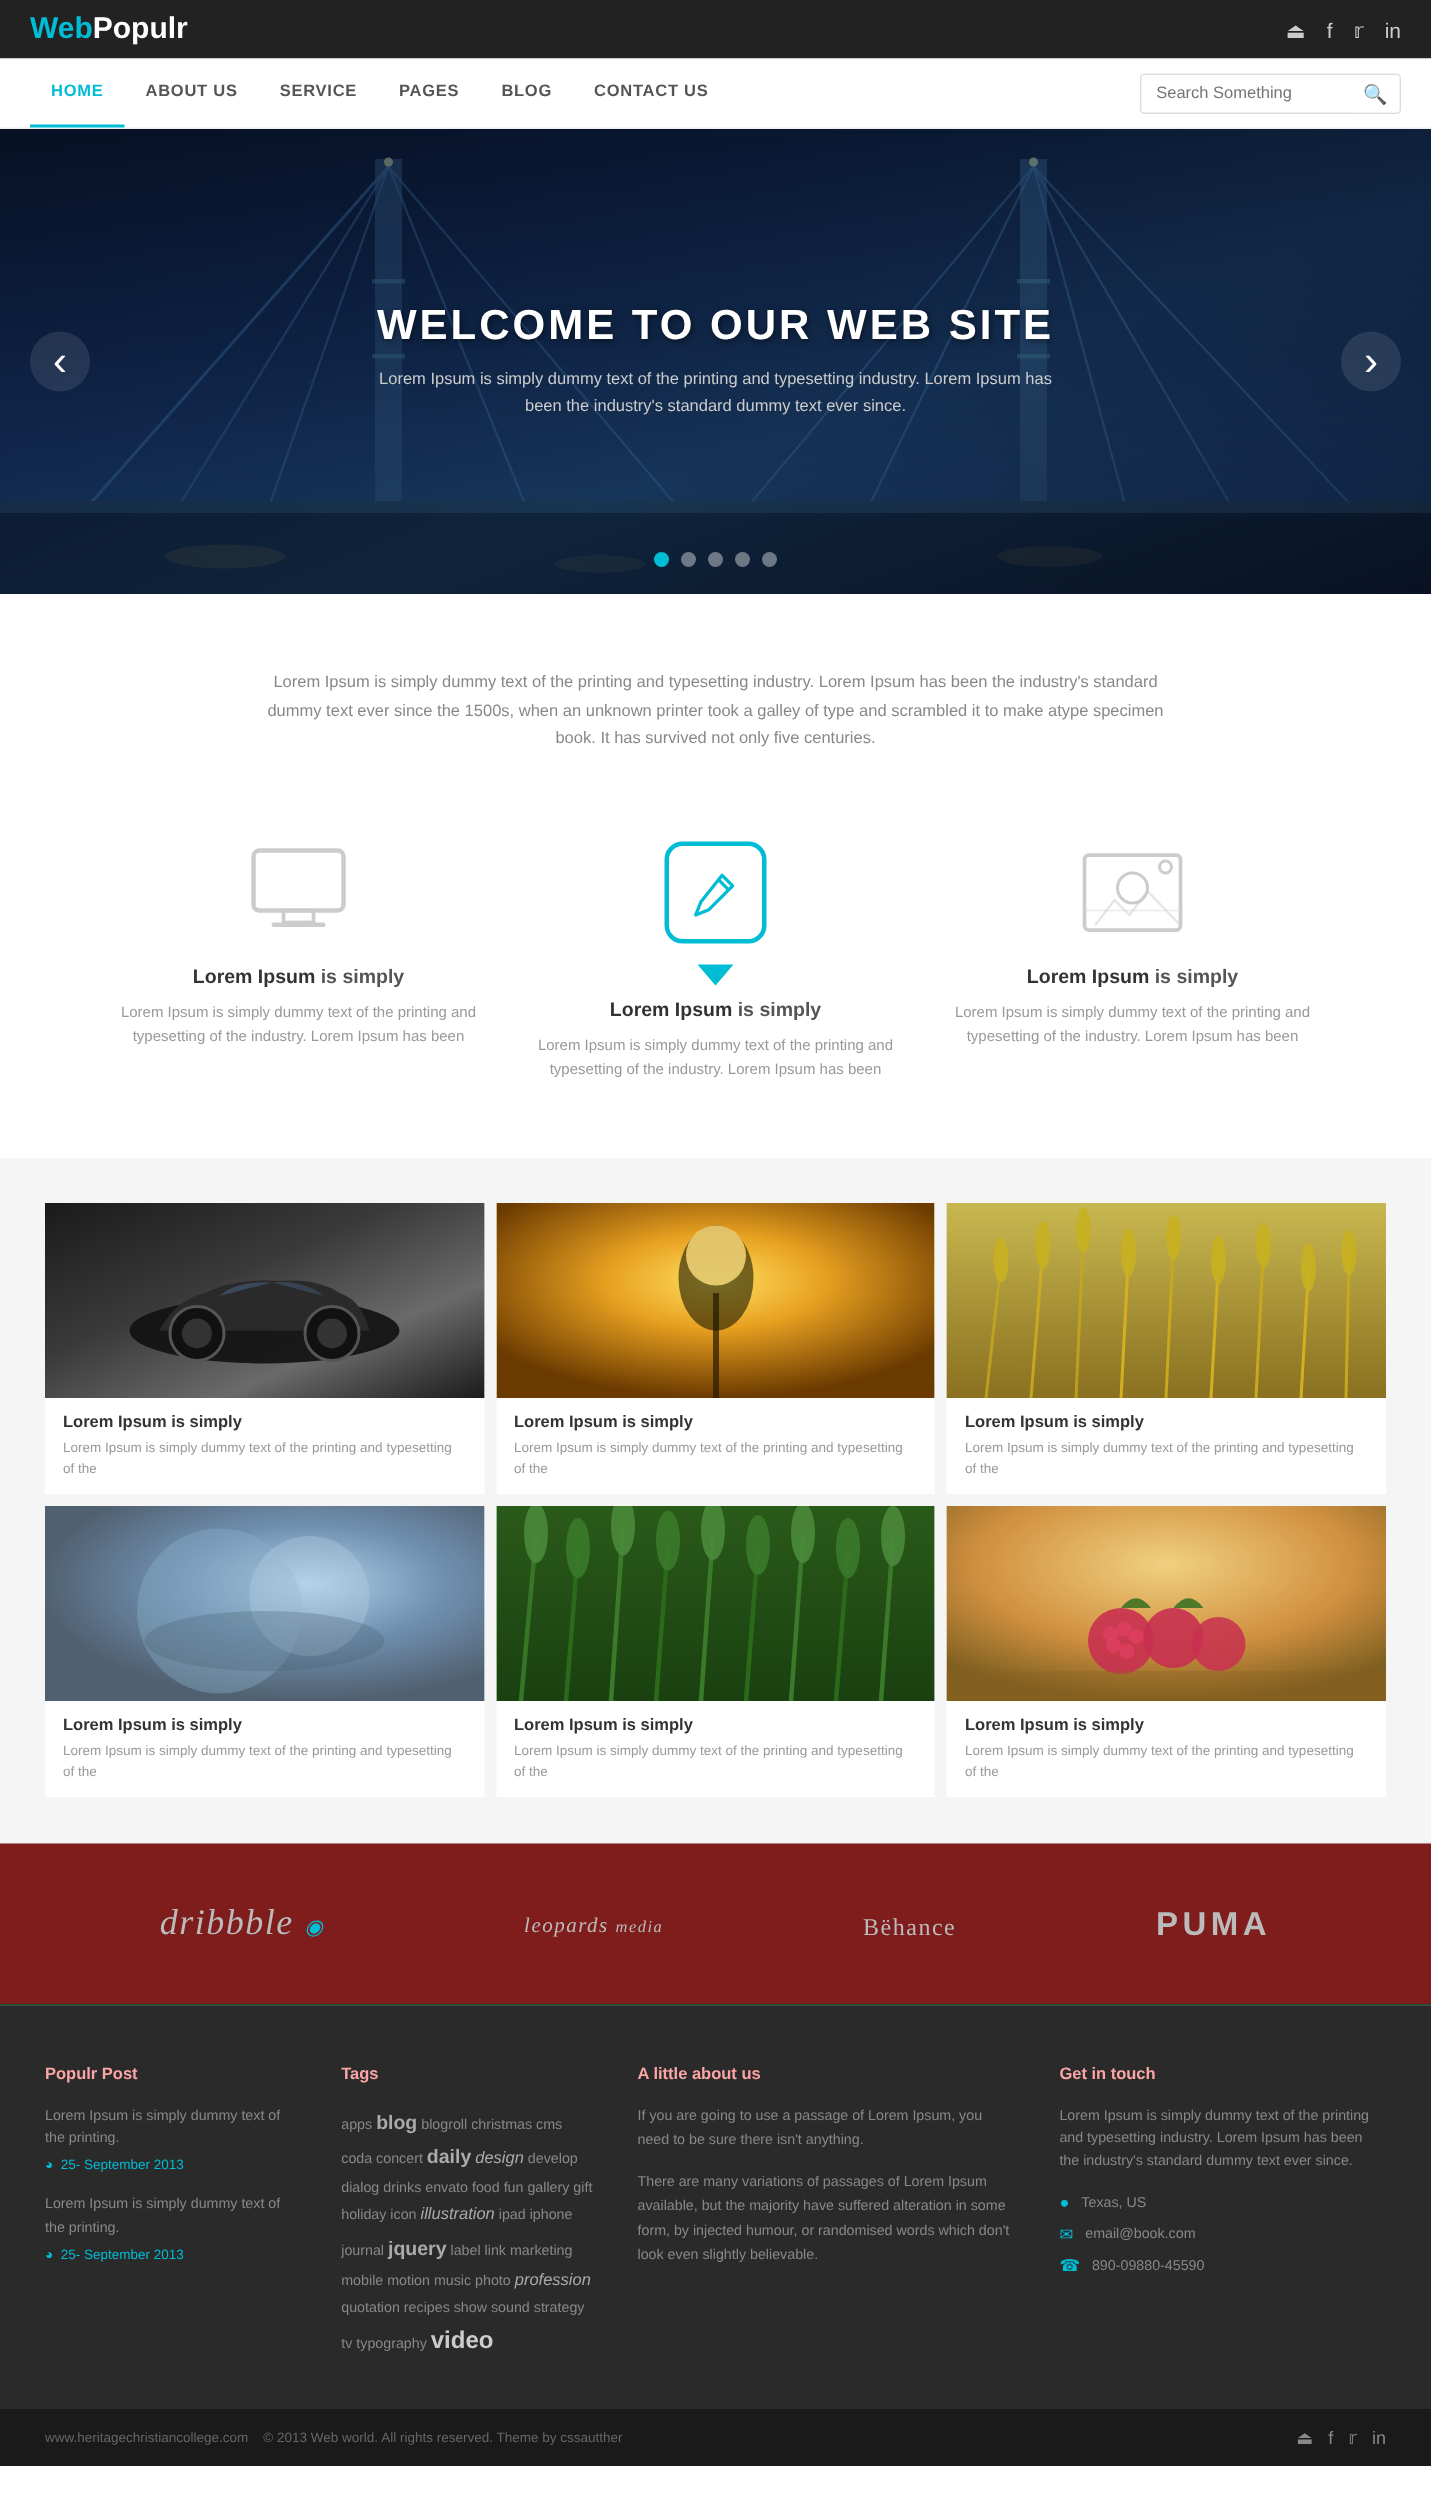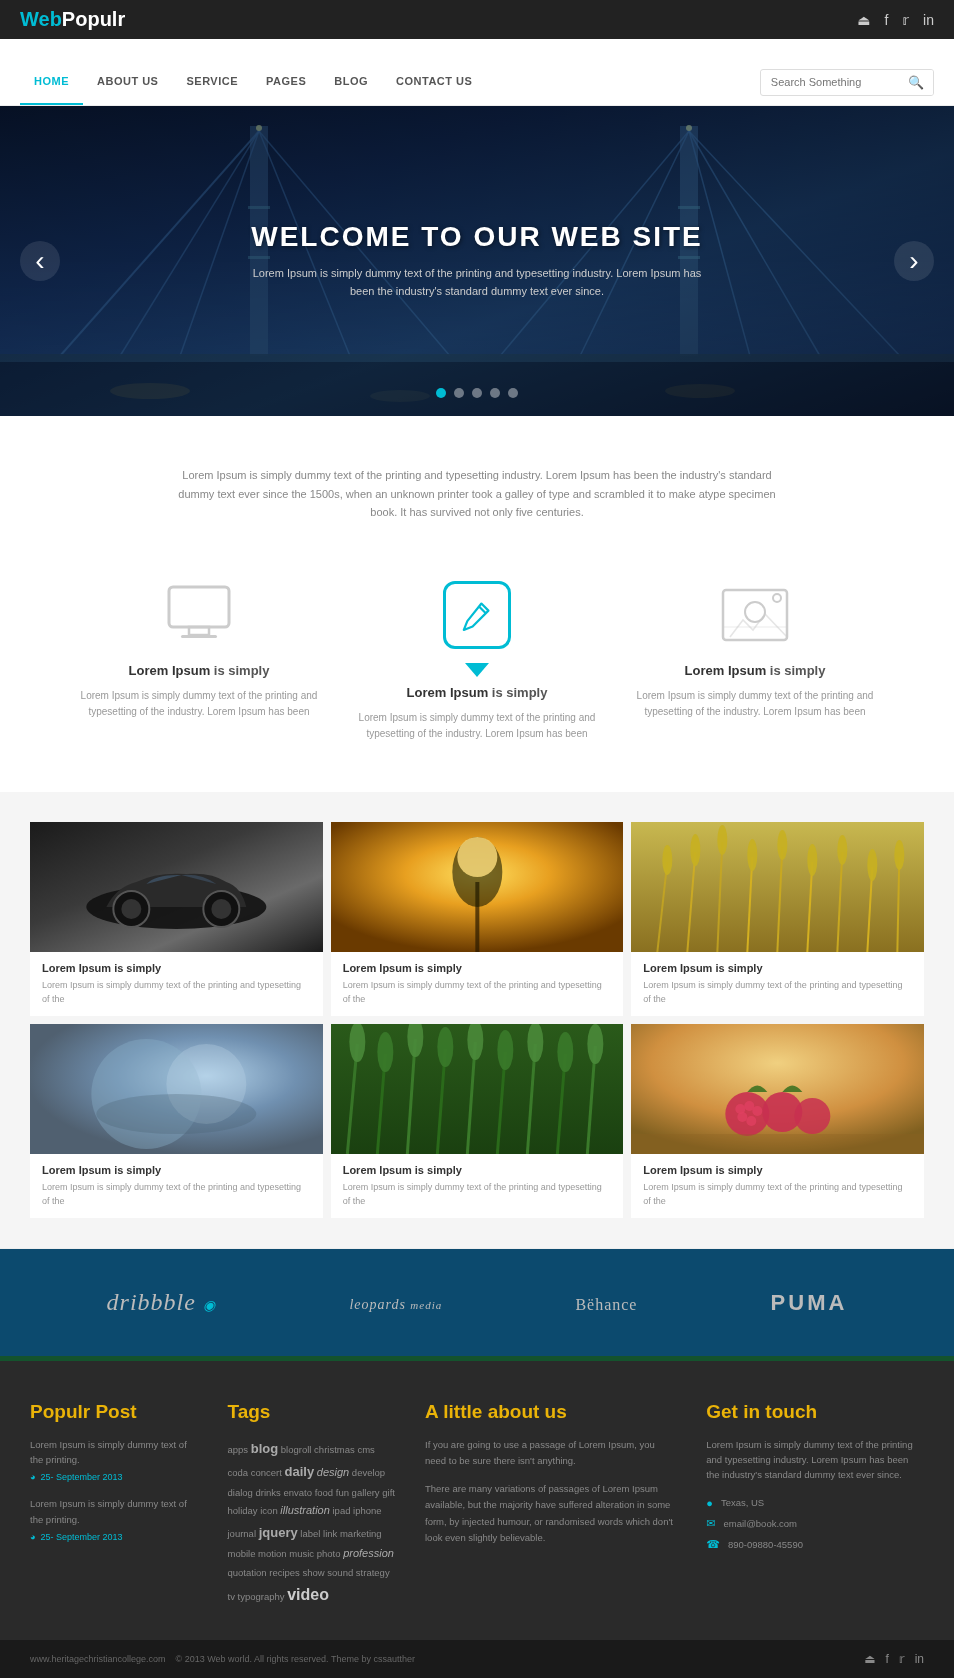--- a/index.html
+++ b/index.html
@@ -19,21 +19,20 @@
     .top-icons a { color: #ccc; text-decoration: none; font-size: 14px; }
 
     
     .navbar {
       background: #fff;
       border-bottom: 1px solid #eee;
       display: flex;
       align-items: center;
       justify-content: space-between;
       padding: 0 20px;
-      margin-top: 20px;
     }
     .nav-links { display: flex; gap: 0; }
     .nav-links a {
       display: block;
       padding: 16px 14px;
       text-decoration: none;
       color: #555;
       font-size: 11px;
       font-weight: bold;
       text-transform: uppercase;
@@ -245,27 +244,27 @@
     }
     .gallery-card-body h4 strong { font-weight: 900; }
     .gallery-card-body p {
       font-size: 9px;
       color: #999;
       line-height: 1.5;
     }
 
     
     .partners-section {
-      background: #0c4a6e;
+      background: #7f1d1d;
       padding: 40px 40px;
       display: flex;
       justify-content: space-around;
       align-items: center;
       border-top: 1px solid #eee;
-      border-bottom: 5px solid #14532d;
+      border-bottom: 1px solid #14532d;
     }
     .partner-logo {
       color: #aaa;
       font-size: 20px;
       font-weight: 300;
       letter-spacing: 1px;
     }
     .partner-logo.dribbble { font-size: 22px; font-style: italic; }
     .partner-logo.behance { font-size: 22px; letter-spacing: 2px; }
     .partner-logo.puma { font-size: 22px; font-weight: 900; letter-spacing: 4px; text-transform: uppercase; }
@@ -276,22 +275,22 @@
       color: #aaa;
       padding: 40px 30px 0;
     }
     .footer-grid {
       display: grid;
       grid-template-columns: 1fr 1fr 1.5fr 1.3fr;
       gap: 30px;
       padding-bottom: 30px;
     }
     .footer-col h3 {
-      color: #eab308;
-      font-size: 19px;
+      color: #fca5a5;
+      font-size: 11px;
       font-weight: 700;
       margin-bottom: 14px;
     }
     .footer-col p {
       font-size: 9.5px;
       line-height: 1.6;
       color: #888;
     }
     .footer-post {
       margin-bottom: 14px;

